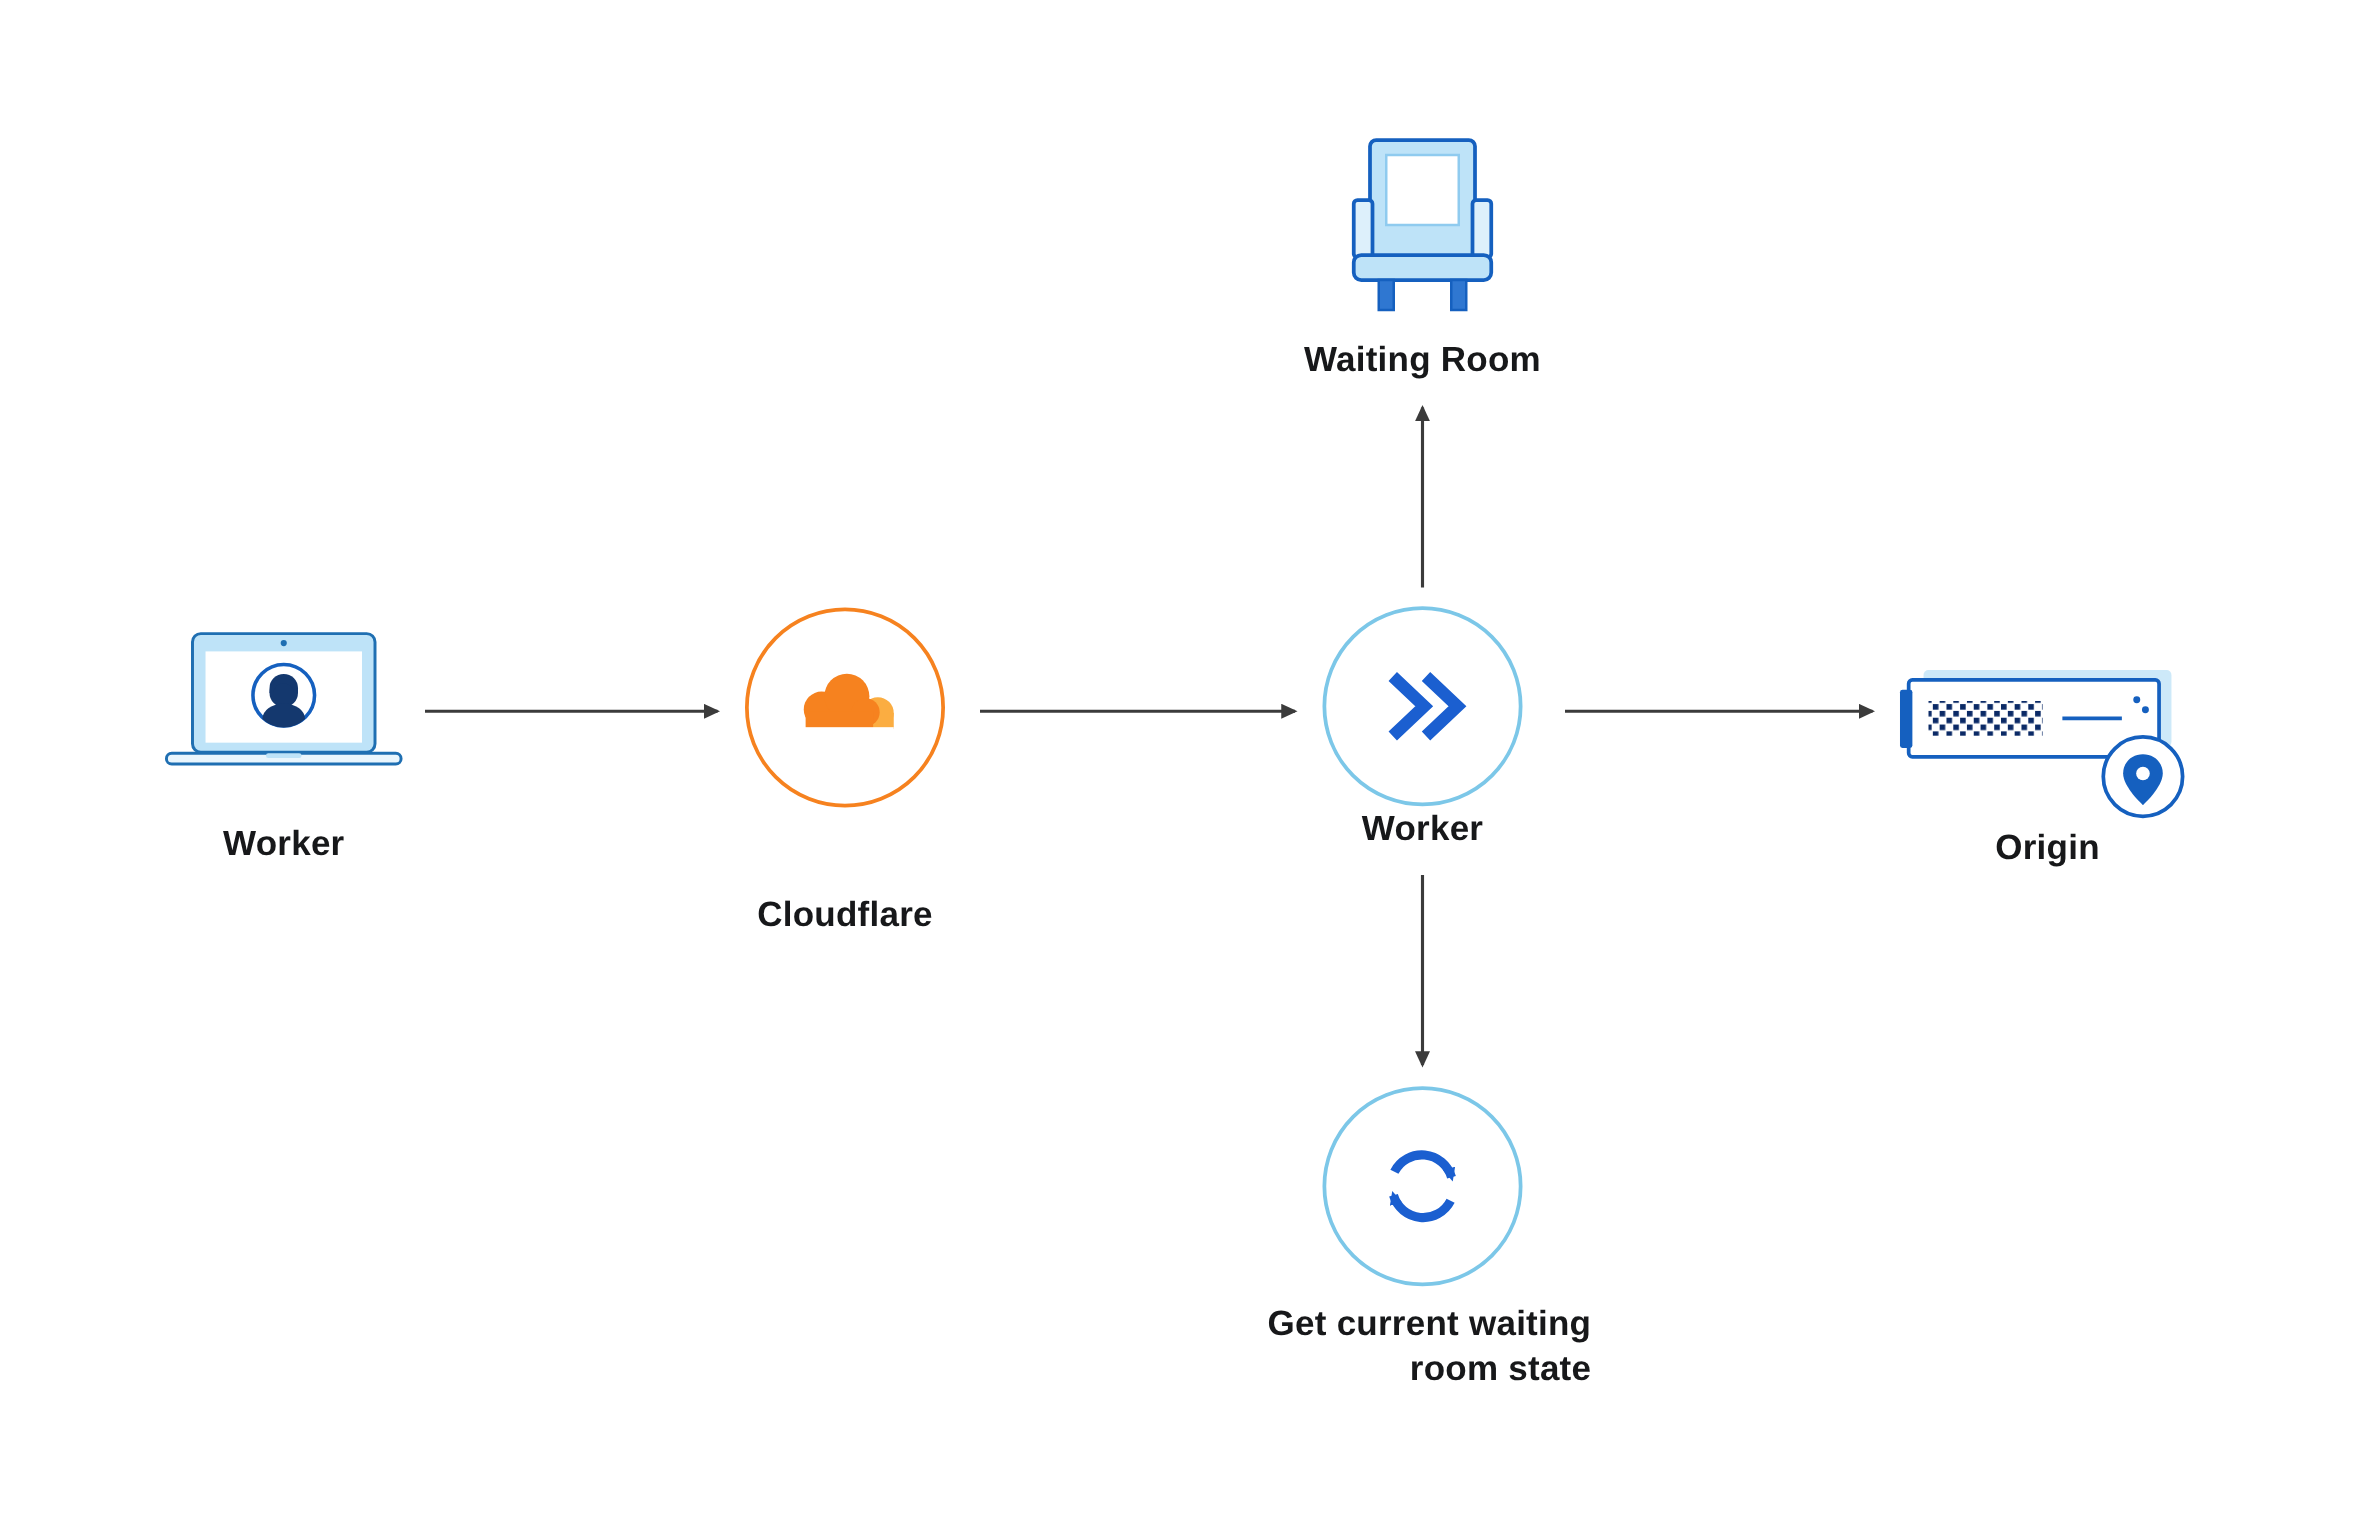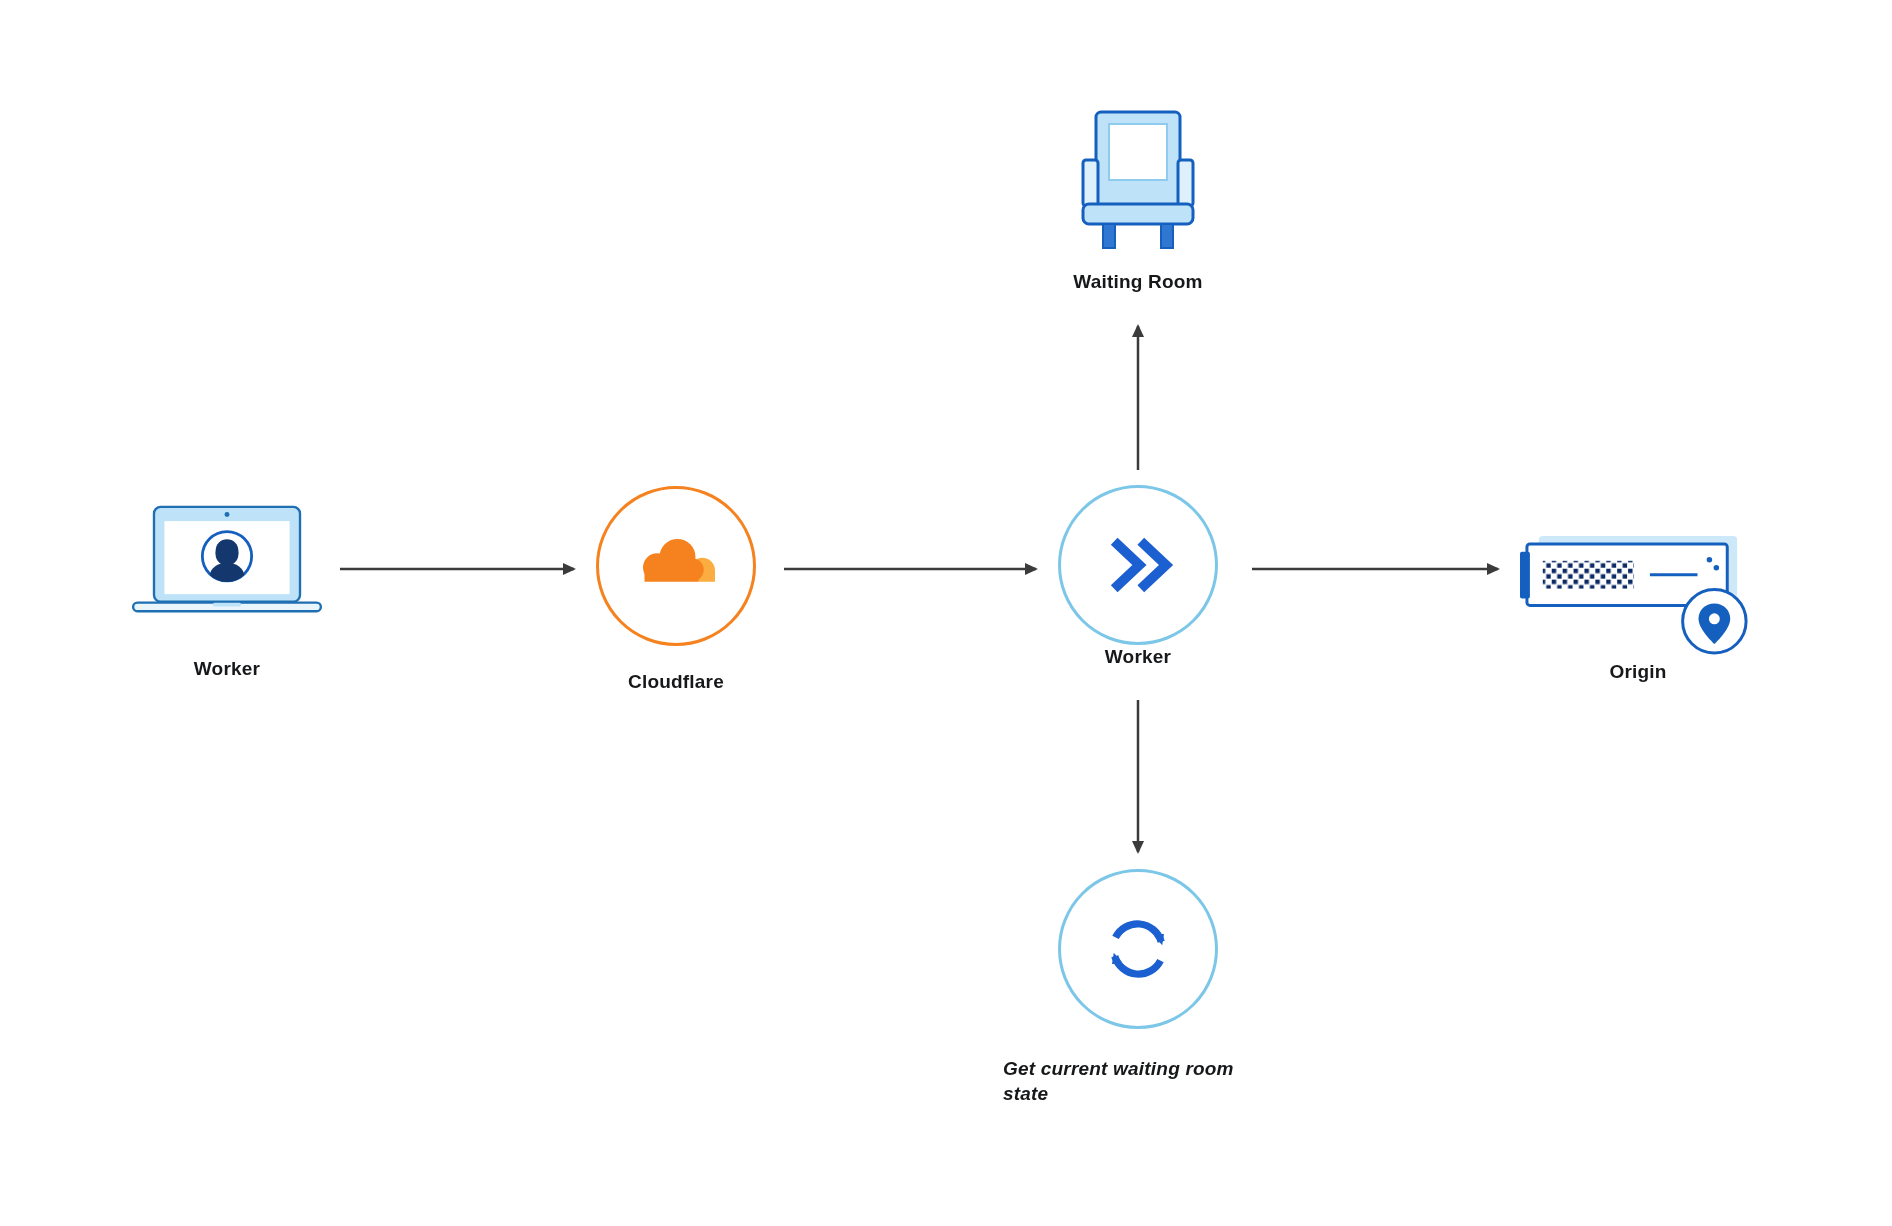--- a/index.html
+++ b/index.html
@@ -7,21 +7,21 @@
     position:relative;
     width:1892px;height:1226px;
     background:#ffffff;
     font-family:"Liberation Sans", sans-serif;
     overflow:hidden;
   }
   .arrows-layer{position:absolute;left:0;top:0;width:1892px;height:1226px;}
   .node{position:absolute;display:flex;flex-direction:column;align-items:center;}
   .node .icon{display:flex;align-items:center;justify-content:center;}
   .label{
-    font-size:19px;font-weight:700;color:#17181a;text-align:left;
+    font-size:28px;font-weight:700;color:#17181a;text-align:right;
     line-height:1.3;letter-spacing:0.2px;
   }
   .circle-badge{
     width:160px;height:160px;border-radius:50%;
     background:#fff;display:flex;align-items:center;justify-content:center;
     box-sizing:border-box;
   }
   .circle-teal{border:3px solid #7cc7e8;}
   .circle-orange{border:3px solid #f6821f;}
 </style>
@@ -68,21 +68,21 @@
         <path d="M105,36 a12,12 0 0 1 12,12 v4 a12,12 0 0 1 -24,0 v-4 a12,12 0 0 1 12,-12 z" fill="#14386E"></path>
         <path d="M87,74 a18,13 0 0 1 36,0 a26,26 0 0 1 -36,0 z" fill="#14386E"></path>
         <path d="M93,52 q0,-12 12,-12 q12,0 12,12 l-3,0 q-2,-8 -9,-8 q-7,0 -9,8 z" fill="#14386E"></path>
         <rect x="6" y="103" width="198" height="9" rx="4.5" fill="#EAF6FD" stroke="#1F6FB2" stroke-width="2.5"></rect>
         <rect x="90" y="103" width="30" height="4" rx="2" fill="#BEE3F8"></rect>
       </svg>
     </div>
     <div class="label" style="margin-top:24px;">Worker</div>
   </div>
 
-  <div class="node" style="left:566px;top:486px;width:220px;">
+  <div class="node" style="left:566px;top:486px;width:220px;gap:44px;">
     <div class="circle-badge circle-orange icon">
       <svg width="120" height="120" viewBox="0 0 160 160">
         <g fill="#FBAD41">
           <circle cx="115" cy="86" r="17"></circle>
           <rect x="98" y="86" width="34" height="17"></rect>
         </g>
         <g fill="#F6821F">
           <circle cx="55" cy="82" r="19"></circle>
           <circle cx="82" cy="68" r="24"></circle>
           <circle cx="102" cy="85" r="15"></circle>
@@ -109,21 +109,21 @@
       <svg width="116" height="116" viewBox="0 0 160 160">
         <defs>
           <marker id="bh" markerWidth="16" markerHeight="14" refX="10" refY="7" orient="auto" markerUnits="userSpaceOnUse">
             <path d="M0,0 L15,7 L0,14 Z" fill="#1B5FD0"></path>
           </marker>
         </defs>
         <path d="M49,64 A34,34 0 0 1 112,70" fill="none" stroke="#1B5FD0" stroke-width="10" marker-end="url(#bh)"></path>
         <path d="M111,96 A34,34 0 0 1 48,90" fill="none" stroke="#1B5FD0" stroke-width="10" marker-end="url(#bh)"></path>
       </svg>
     </div>
-    <div class="label" style="margin-top:28px;max-width:270px;font-style:italic;">Get current waiting room state</div>
+    <div class="label" style="margin-top:12px;max-width:270px;">Get current waiting room state</div>
   </div>
 
   <div class="node" style="left:1518px;top:536px;width:240px;">
     <div class="icon">
       <svg width="238" height="120" viewBox="0 0 240 121">
         <defs>
           <pattern id="srvdots" width="11" height="11" patternUnits="userSpaceOnUse">
             <rect x="0" y="0" width="4.5" height="4.5" fill="#0B2A66"></rect>
             <rect x="5.5" y="5.5" width="4.5" height="4.5" fill="#0B2A66"></rect>
           </pattern>

